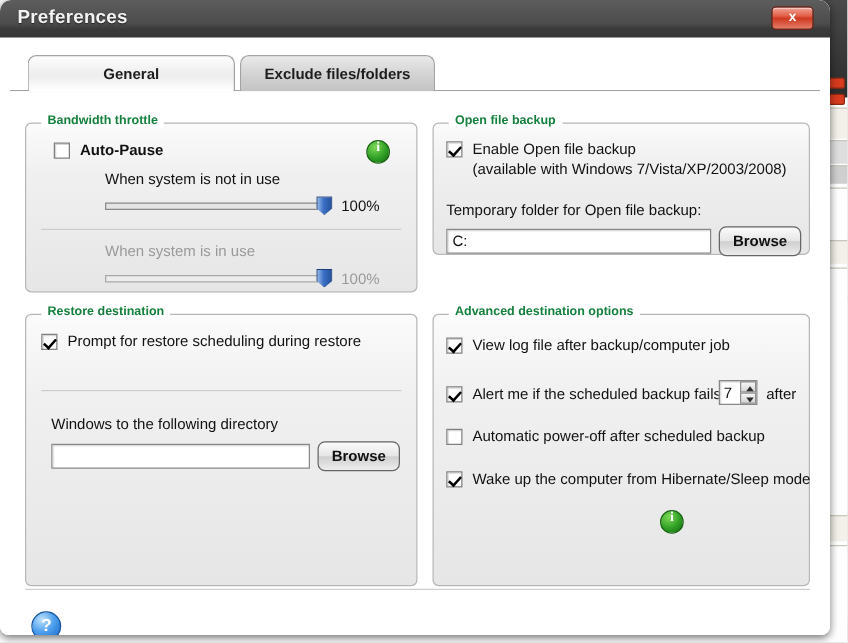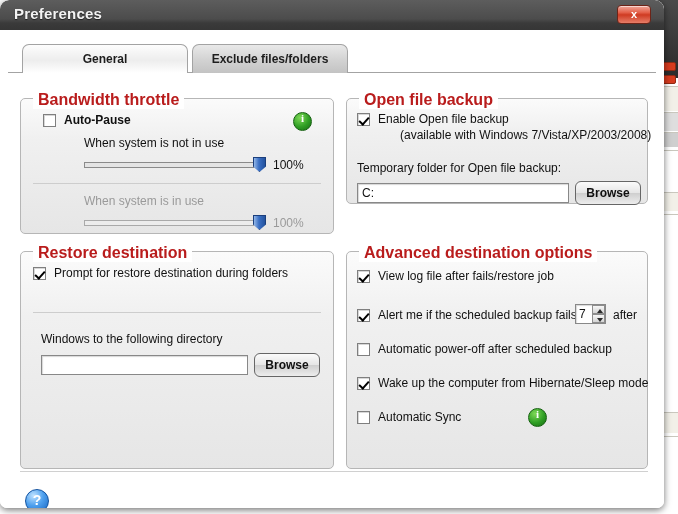--- a/index.html
+++ b/index.html
@@ -82,21 +82,21 @@
   
   .panel{
     position:absolute;
     border:1px solid #b6b6b6;border-radius:5px;
     background:linear-gradient(to bottom,#fbfbfb 0%,#f0f0f0 30%,#e6e6e6 100%);
     box-sizing:border-box;
   }
   .panel-title{
     position:absolute;top:-8px;left:12px;
     background:#ffffff;padding:0 5px;
-    font-size:16px;font-weight:bold;color:#b91c1c;
+    font-size:10px;font-weight:bold;color:#15803d;
     white-space:nowrap;
   }
   .p-bw{left:20px;top:25px;width:314px;height:136px;}
   .p-of{left:346px;top:25px;width:302px;height:106px;padding-left:30px;}
   .p-rd{left:20px;top:178px;width:314px;height:218px;}
   .p-as{left:346px;top:178px;width:302px;height:218px;}
 
   
   .cb-row{position:absolute;display:flex;align-items:flex-start;}
   .cb{
@@ -253,50 +253,50 @@
         <div class="pct disabled" style="left:252px;top:117px;">100%</div>
       </div>
 
       <div class="panel p-of">
         <div class="panel-title">Open file backup</div>
 
         <div class="cb-row" style="left:10px;top:13px;">
           <span class="cb checked"></span>
           <span class="cb-label">Enable Open file backup</span>
         </div>
-        <div class="sub-label" style="position:absolute;left:31px;top:29px;margin-left:22px;">(available with Windows 7/Vista/XP/2003/2008)</div>
+        <div class="sub-label" style="position:absolute;left:31px;top:29px;">(available with Windows 7/Vista/XP/2003/2008)</div>
 
         <div class="sub-label" style="position:absolute;left:10px;top:62px;">Temporary folder for Open file backup:</div>
 
         <input class="txtbox" style="left: 10px; top: 84px; width: 212px; height: 20px;" value="C:">
         <div class="btn" style="left:228px;top:82px;width:66px;height:24px;line-height:22px;">Browse</div>
       </div>
 
       <div class="panel p-rd">
         <div class="panel-title">Restore destination</div>
 
         <div class="cb-row" style="left:12px;top:14px;">
           <span class="cb checked"></span>
-          <span class="cb-label">Prompt for restore destination during folders</span>
+          <span class="cb-label">Prompt for restore scheduling during restore</span>
         </div>
 
         <div class="sep" style="left:12px;top:60px;width:288px;"></div>
 
         <div class="sub-label" style="position:absolute;left:20px;top:80px;">Windows to the following directory</div>
 
         <input class="txtbox" style="left: 20px; top: 103px; width: 207px; height: 20px;" value="">
         <div class="btn" style="left:233px;top:101px;width:66px;height:24px;line-height:22px;">Browse</div>
       </div>
 
       <div class="panel p-as">
         <div class="panel-title">Advanced destination options</div>
 
         <div class="cb-row" style="left:10px;top:17px;">
           <span class="cb checked"></span>
-          <span class="cb-label">View log file after fails/restore job</span>
+          <span class="cb-label">View log file after backup/computer job</span>
         </div>
 
         <div class="cb-row" style="left:10px;top:56px;">
           <span class="cb checked"></span>
           <span class="cb-label">Alert me if the scheduled backup fails for</span>
         </div>
         <div class="spinner" style="left:228px;top:52px;">
           <span class="val">7</span>
           <span class="arrows">
             <span class="ar up"></span>
@@ -308,24 +308,20 @@
         <div class="cb-row" style="left:10px;top:90px;justify-content:space-between;">
           <span class="cb"></span>
           <span class="cb-label">Automatic power-off after scheduled backup</span>
         </div>
 
         <div class="cb-row" style="left:10px;top:124px;">
           <span class="cb checked"></span>
           <span class="cb-label">Wake up the computer from Hibernate/Sleep mode</span>
         </div>
 
-        <div class="cb-row" style="left:10px;top:158px;">
-          <span class="cb"></span>
-          <span class="cb-label">Automatic Sync</span>
-        </div>
         <div class="info-icon" style="left:181px;top:156px;"></div>
       </div>
 
       <div id="footer">
         <div id="footer-sep"></div>
         <div id="help-icon"></div>
       </div>
 
     </div>
   </div>

